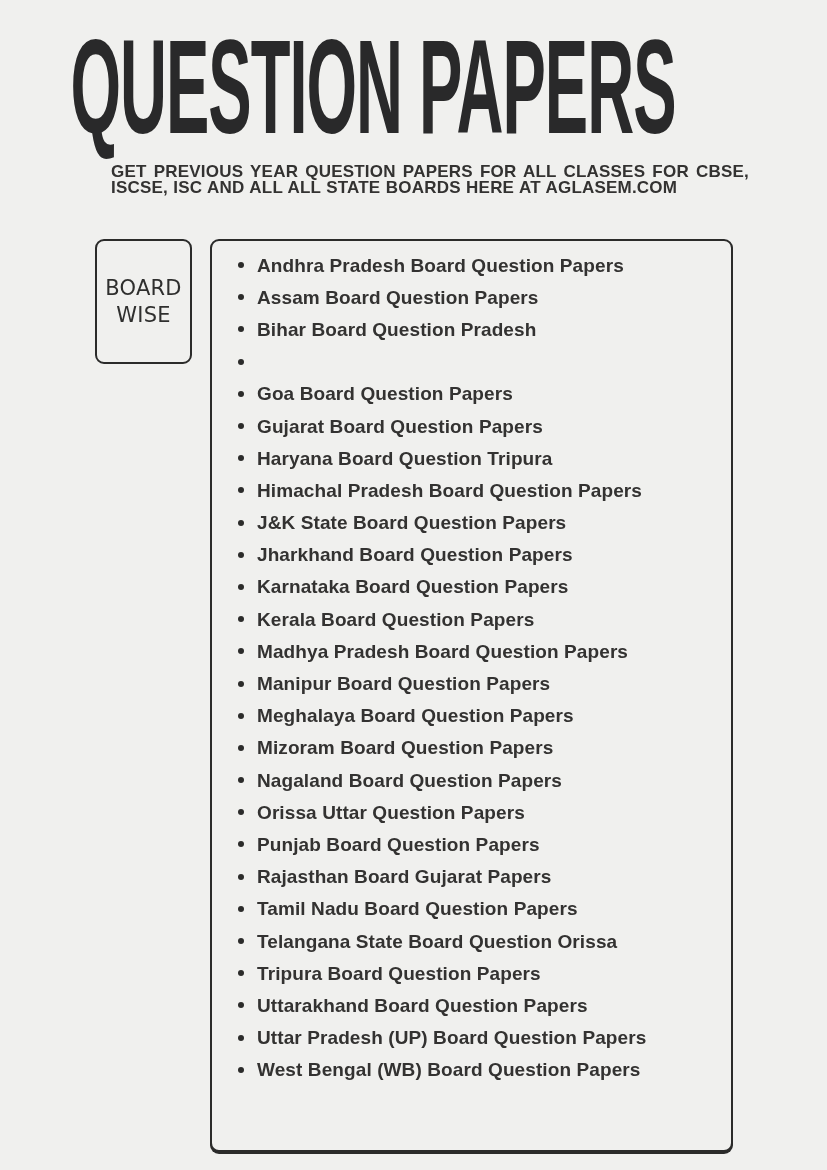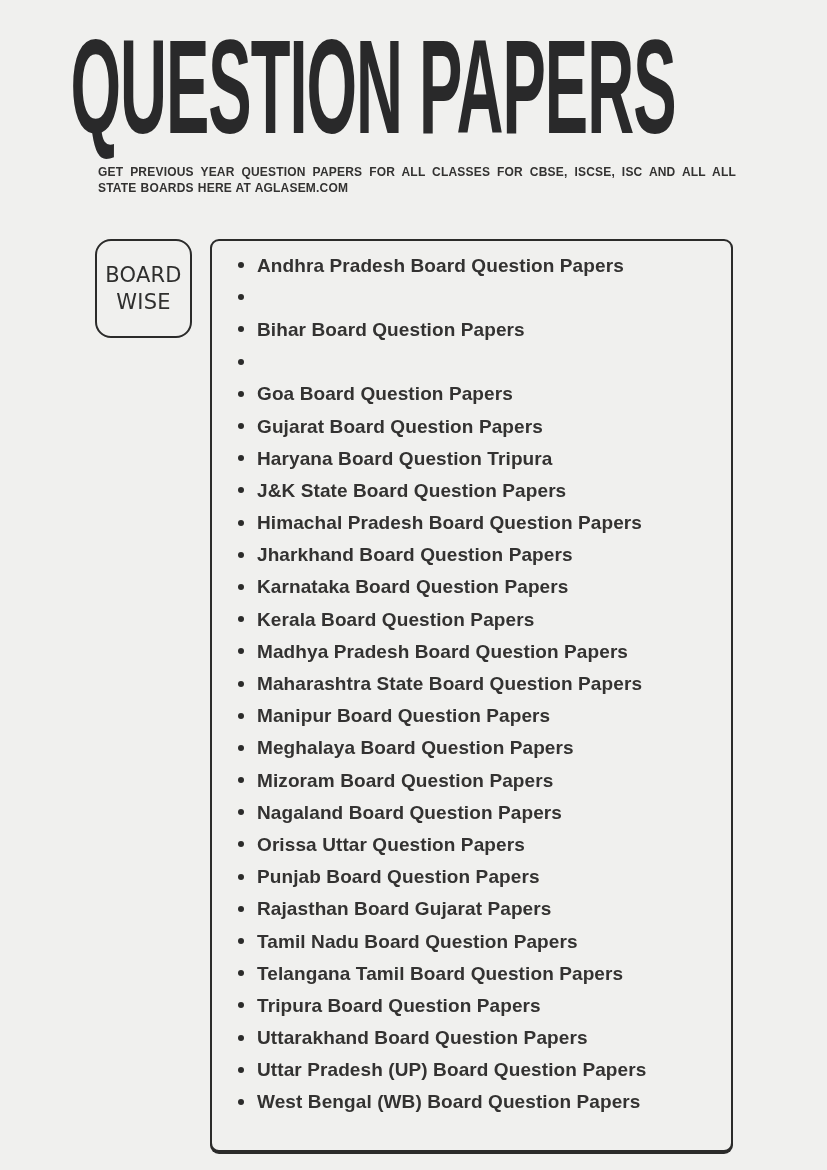--- a/index.html
+++ b/index.html
@@ -23,39 +23,39 @@
     font-weight: bold;
     font-size: 65px;
     line-height: 1;
     letter-spacing: -1px;
     color: #29292a;
     white-space: nowrap;
     transform: scaleY(2.06);
     transform-origin: top center;
   }
   .page-subtitle {
-    position: absolute; left: 98px; top: 164px; width: 638px;
+    position: absolute; left: 111px; top: 164px; width: 638px;
     margin: 0;
     font-weight: bold;
-    font-size: 12px;
+    font-size: 17px;
     line-height: 16px;
     letter-spacing: 0.2px;
     word-spacing: 0.5px;
     color: #333231;
     text-align: justify;
     text-align-last: left;
   }
 
   
   .board-wise {
     position: absolute; left: 95px; top: 239px;
-    width: 97px; height: 99px;
+    width: 97px; height: 125px;
     box-sizing: border-box;
     border: 2px solid #2b2b2a;
-    border-radius: 16px;
+    border-radius: 9px;
     background: #f0f0ee;
     display: flex; align-items: center; justify-content: center;
     text-align: center;
   }
   .board-wise-label {
     font-family: "DejaVu Sans", sans-serif;
     font-size: 21px;
     line-height: 27px;
     color: #2f2f2e;
     letter-spacing: 0.2px;
@@ -107,70 +107,67 @@
 
 <section class="list-panel">
   <ul class="board-list">
 
   <li>
       <span class="bullet"></span>
       <span class="item-text">Andhra Pradesh Board Question Papers</span>
     </li>
       <li>
       <span class="bullet"></span>
-    </li>
-      <li>
-      <span class="bullet"></span>
-      <span class="item-text">Bihar Board Question Papers</span>
+      <span class="item-text">Assam Board Question Papers</span>
+    </li>
+      <li>
+      <span class="bullet"></span>
+      <span class="item-text">Bihar Board Question Pradesh</span>
     </li>
       <li>
       <span class="bullet"></span>
     </li>
       <li>
       <span class="bullet"></span>
       <span class="item-text">Goa Board Question Papers</span>
     </li>
       <li>
       <span class="bullet"></span>
       <span class="item-text">Gujarat Board Question Papers</span>
     </li>
       <li>
       <span class="bullet"></span>
       <span class="item-text">Haryana Board Question Tripura</span>
     </li>
       <li>
       <span class="bullet"></span>
+      <span class="item-text">Himachal Pradesh Board Question Papers</span>
+    </li>
+      <li>
+      <span class="bullet"></span>
       <span class="item-text">J&amp;K State Board Question Papers</span>
     </li>
       <li>
       <span class="bullet"></span>
-      <span class="item-text">Himachal Pradesh Board Question Papers</span>
-    </li>
-      <li>
-      <span class="bullet"></span>
       <span class="item-text">Jharkhand Board Question Papers</span>
     </li>
       <li>
       <span class="bullet"></span>
       <span class="item-text">Karnataka Board Question Papers</span>
     </li>
       <li>
       <span class="bullet"></span>
       <span class="item-text">Kerala Board Question Papers</span>
     </li>
       <li>
       <span class="bullet"></span>
       <span class="item-text">Madhya Pradesh Board Question Papers</span>
     </li>
       <li>
       <span class="bullet"></span>
-      <span class="item-text">Maharashtra State Board Question Papers</span>
-    </li>
-      <li>
-      <span class="bullet"></span>
       <span class="item-text">Manipur Board Question Papers</span>
     </li>
       <li>
       <span class="bullet"></span>
       <span class="item-text">Meghalaya Board Question Papers</span>
     </li>
       <li>
       <span class="bullet"></span>
       <span class="item-text">Mizoram Board Question Papers</span>
     </li>
@@ -189,21 +186,21 @@
       <li>
       <span class="bullet"></span>
       <span class="item-text">Rajasthan Board Gujarat Papers</span>
     </li>
       <li>
       <span class="bullet"></span>
       <span class="item-text">Tamil Nadu Board Question Papers</span>
     </li>
       <li>
       <span class="bullet"></span>
-      <span class="item-text">Telangana Tamil Board Question Papers</span>
+      <span class="item-text">Telangana State Board Question Orissa</span>
     </li>
       <li>
       <span class="bullet"></span>
       <span class="item-text">Tripura Board Question Papers</span>
     </li>
       <li>
       <span class="bullet"></span>
       <span class="item-text">Uttarakhand Board Question Papers</span>
     </li>
       <li>

